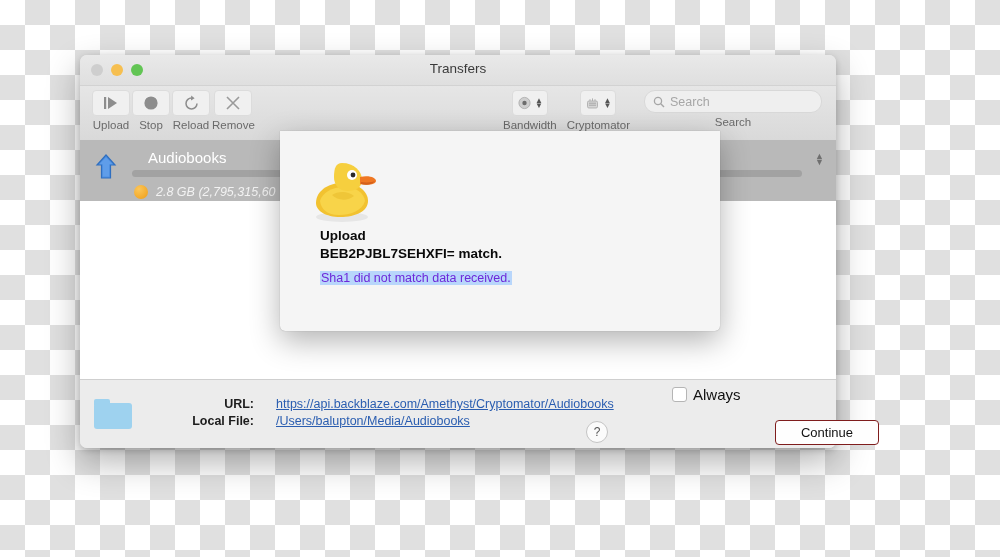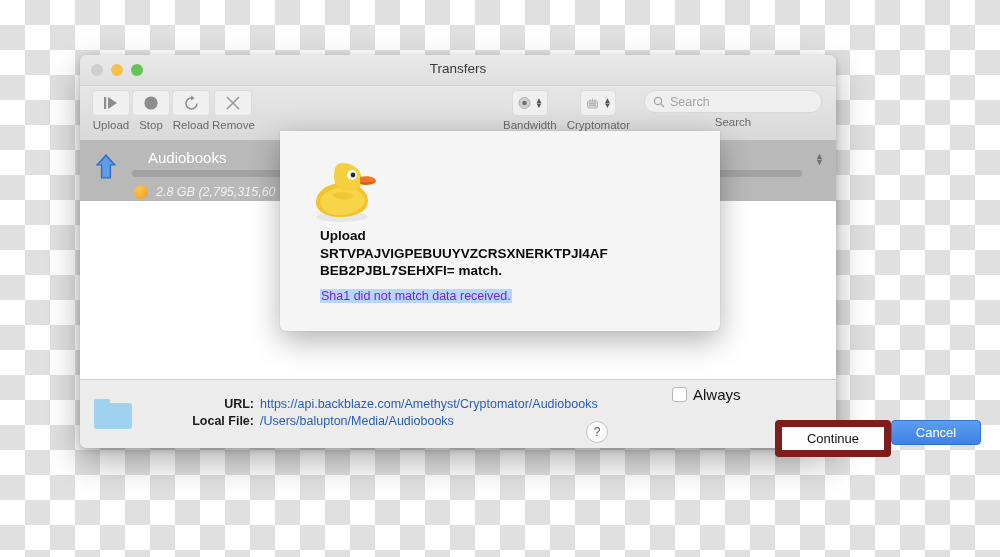--- a/index.html
+++ b/index.html
@@ -100,23 +100,23 @@
   
   .footer {
     position: absolute; left: 0; right: 0; bottom: 0;
     height: 68px; background: #ececec; border-top: 1px solid #cfcfcf;
     display: flex; align-items: center;
   }
   .folder-ico { margin-left: 14px; width: 38px; height: 30px; position: relative; }
   .folder-ico .tab { position:absolute; left:0; top:0; width:16px; height:6px; background:#9ed2ef; border-radius: 2px 2px 0 0;}
   .folder-ico .body { position:absolute; left:0; top:4px; width:38px; height:26px; background:#9ed2ef; border-radius: 3px;}
   .info { margin-left: 48px; font-size: 12.5px; }
-  .info-row { display: flex; margin-bottom: 3px; }
+  .info-row { display: flex; margin-bottom: 3px; gap: 16px; }
   .info-lbl { width: 74px; text-align: right; color: #1d1d1d; font-weight: bold; margin-right: 6px; }
-  .info-val { color: #2a5db0; }
+  .info-val { color: #2a5db0; text-decoration: underline; }
 
   
   #sheet {
     position: absolute; left: 280px; top: 131px;
     width: 440px; height: 200px;
     background: #f5f5f5;
     box-shadow: 0 10px 30px rgba(0,0,0,0.30), 0 0 1px rgba(0,0,0,0.35);
     border-radius: 0 0 5px 5px;
   }
   .sheet-inner { padding: 18px 22px 0 22px; display: flex; flex-direction: column; }
@@ -131,21 +131,21 @@
   .helpbtn {
     position: absolute; left: 306px; top: 290px; width: 20px; height: 20px;
     border-radius: 50%; border: 1px solid #c4c4c4; background: #fbfbfb;
     display:flex; align-items:center; justify-content:center;
     font-size: 12px; color: #555;
   }
   .btn {
     position: absolute; top: 289px; height: 23px; border-radius: 4px;
     font-size: 13px; display:flex; align-items:center; justify-content:center;
   }
-  .btn.continue { left: 495px; width: 102px; background: #fefefe; border: 7px solid #7f1d1d; color:#111; }
+  .btn.continue { left: 495px; width: 102px; background: #fefefe; border: 1px solid #7f1d1d; color:#111; }
   .btn.cancel {
     left: 611px; width: 88px; color: #fff;
     background: linear-gradient(to bottom, #5b9ef0, #3f82e4);
     border: 1px solid #3272cf;
   }
 </style>
 </head>
 <body>
 
 <div id="backdrop"></div>
@@ -293,27 +293,25 @@
         <path d="M26 42 C32 38 42 38 48 43 C42 48 32 48 26 42 Z" fill="#e8b92a" opacity="0.55"></path>
         <path d="M36 10 C48 10 56 18 56 27 C56 34 50 38 42 38 C33 38 28 32 28 24 C28 15 30 10 36 10 Z" fill="#f6cf3e"></path>
         <circle cx="46" cy="22" r="5" fill="#ffffff"></circle>
         <circle cx="47" cy="22" r="2.4" fill="#2a2a2a"></circle>
         <path d="M54 24 C64 22 70 25 70 28 C70 31 62 33 54 31 Z" fill="#ef7722"></path>
         <path d="M55 29 C62 30 67 29 69 28 C67 31 60 33 55 31 Z" fill="#d4601a"></path>
       </svg>
     </div>
     <div class="msg">
       <div class="msg-title">Upload</div>
-      <div class="msg-title">SRTVPAJVIGPEBUUYVZCRSXNERKTPJI4AF</div>
       <div class="msg-title">BEB2PJBL7SEHXFI= match.</div>
       <div class="msg-sub">Sha1 did not match data received.</div>
     </div>
   </div>
 
   <div class="always">
     <div class="cbox"></div>
     <div class="always-lbl">Always</div>
   </div>
 
   <div class="helpbtn">?</div>
   <div class="btn continue">Continue</div>
-  <div class="btn cancel">Cancel</div>
 </div>
 
 </body></html>

